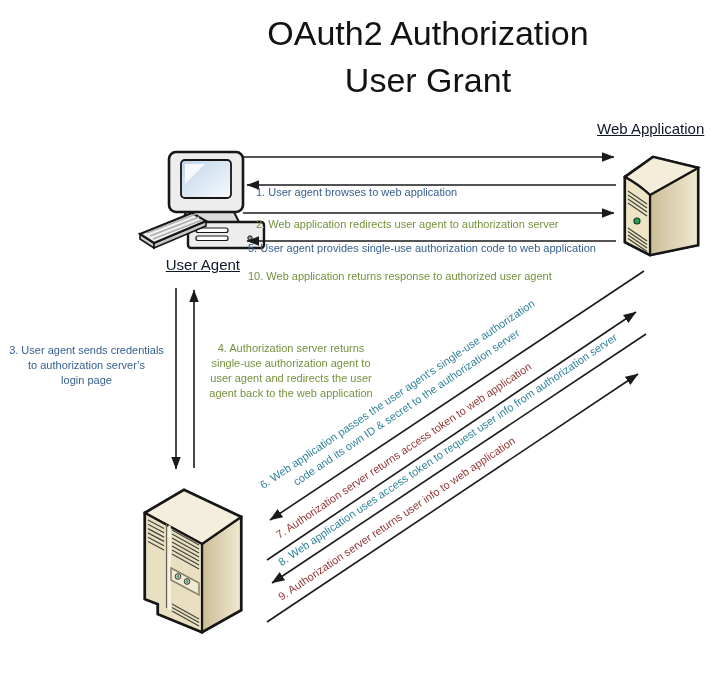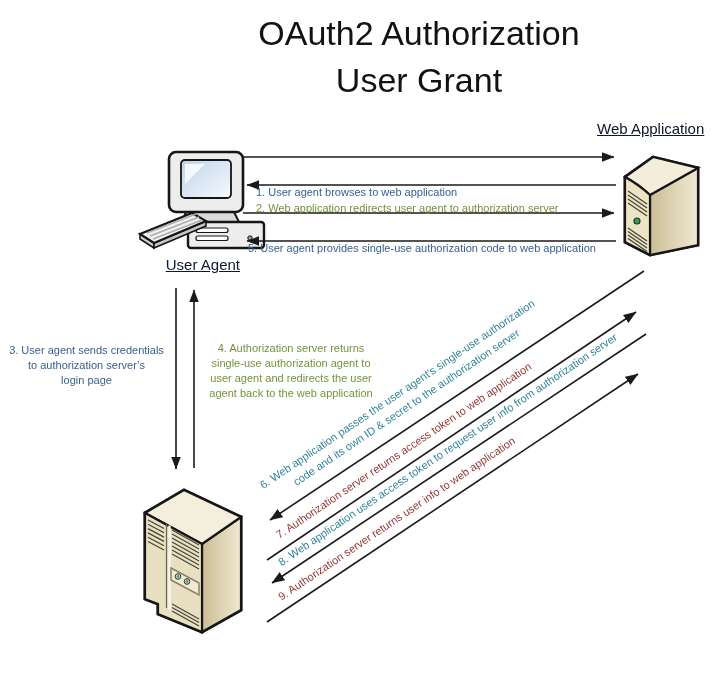--- a/index.html
+++ b/index.html
@@ -1,18 +1,18 @@
 <!DOCTYPE html>
 <html><head>
 <meta charset="utf-8">
 <style>
   html,body{margin:0;padding:0;background:#fff;}
   .canvas{position:relative;width:720px;height:680px;background:#ffffff;
           font-family:"Liberation Sans",sans-serif;overflow:hidden;}
-  .title{position:absolute;left:163px;top:10px;width:512px;text-align:center;
+  .title{position:absolute;left:172px;top:10px;width:512px;text-align:center;
          font-size:34px;line-height:47px;color:#121212;}
   .node-label{position:absolute;font-size:15px;color:#0f172a;white-space:nowrap;text-decoration:underline;}
   .flow-label{position:absolute;font-size:11px;line-height:14px;white-space:nowrap;margin-top:47px;}
   .flow-block{position:absolute;font-size:11px;line-height:15px;text-align:center;margin-top:22px;}
   .diag{position:absolute;font-size:11px;line-height:15.5px;white-space:nowrap;
         transform:translate(-50%,-50%) rotate(-34deg);text-align:center;}
   .c-blue{color:#376091;}
   .c-olive{color:#76923C;}
   .c-teal{color:#31849B;}
   .c-maroon{color:#953735;}
@@ -136,22 +136,23 @@
       <line x1="267" y1="560" x2="636" y2="312" marker-end="url(#ah)"></line>
       <line x1="646" y1="334" x2="272" y2="583" marker-end="url(#ah)"></line>
       <line x1="267" y1="622" x2="638" y2="374" marker-end="url(#ah)"></line>
     </g>
   </svg>
 
   <div class="node-label" style="left:597px;top:120px">Web Application</div>
   <div class="node-label" style="left:150px;top:256px;width:90px;text-align:right">User Agent</div>
 
   <div class="flow-label c-blue" style="left:256px;top:138px">1. User agent browses to web application</div>
-  <div class="flow-label c-olive" style="left:256px;top:154px">2. Web application redirects user agent to authorization server</div>
+  <div class="flow-label c-olive" style="left:256px;top:170px">2. Web application redirects user agent to authorization server</div>
   <div class="flow-label c-blue" style="left:248px;top:194px">5. User agent provides single-use authorization code to web application</div>
+  <div class="flow-label c-olive" style="left:248px;top:222px">10. Web application returns response to authorized user agent</div>
 
   <div class="flow-block c-blue" style="left:5px;top:321px;width:163px">
     <div>3. User agent sends credentials</div>
     <div>to authorization server’s</div>
     <div>login page</div>
   </div>
   <div class="flow-block c-olive" style="left:198px;top:319px;width:186px">
     <div>4. Authorization server returns</div>
     <div>single-use authorization agent to</div>
     <div>user agent and redirects the user</div>

